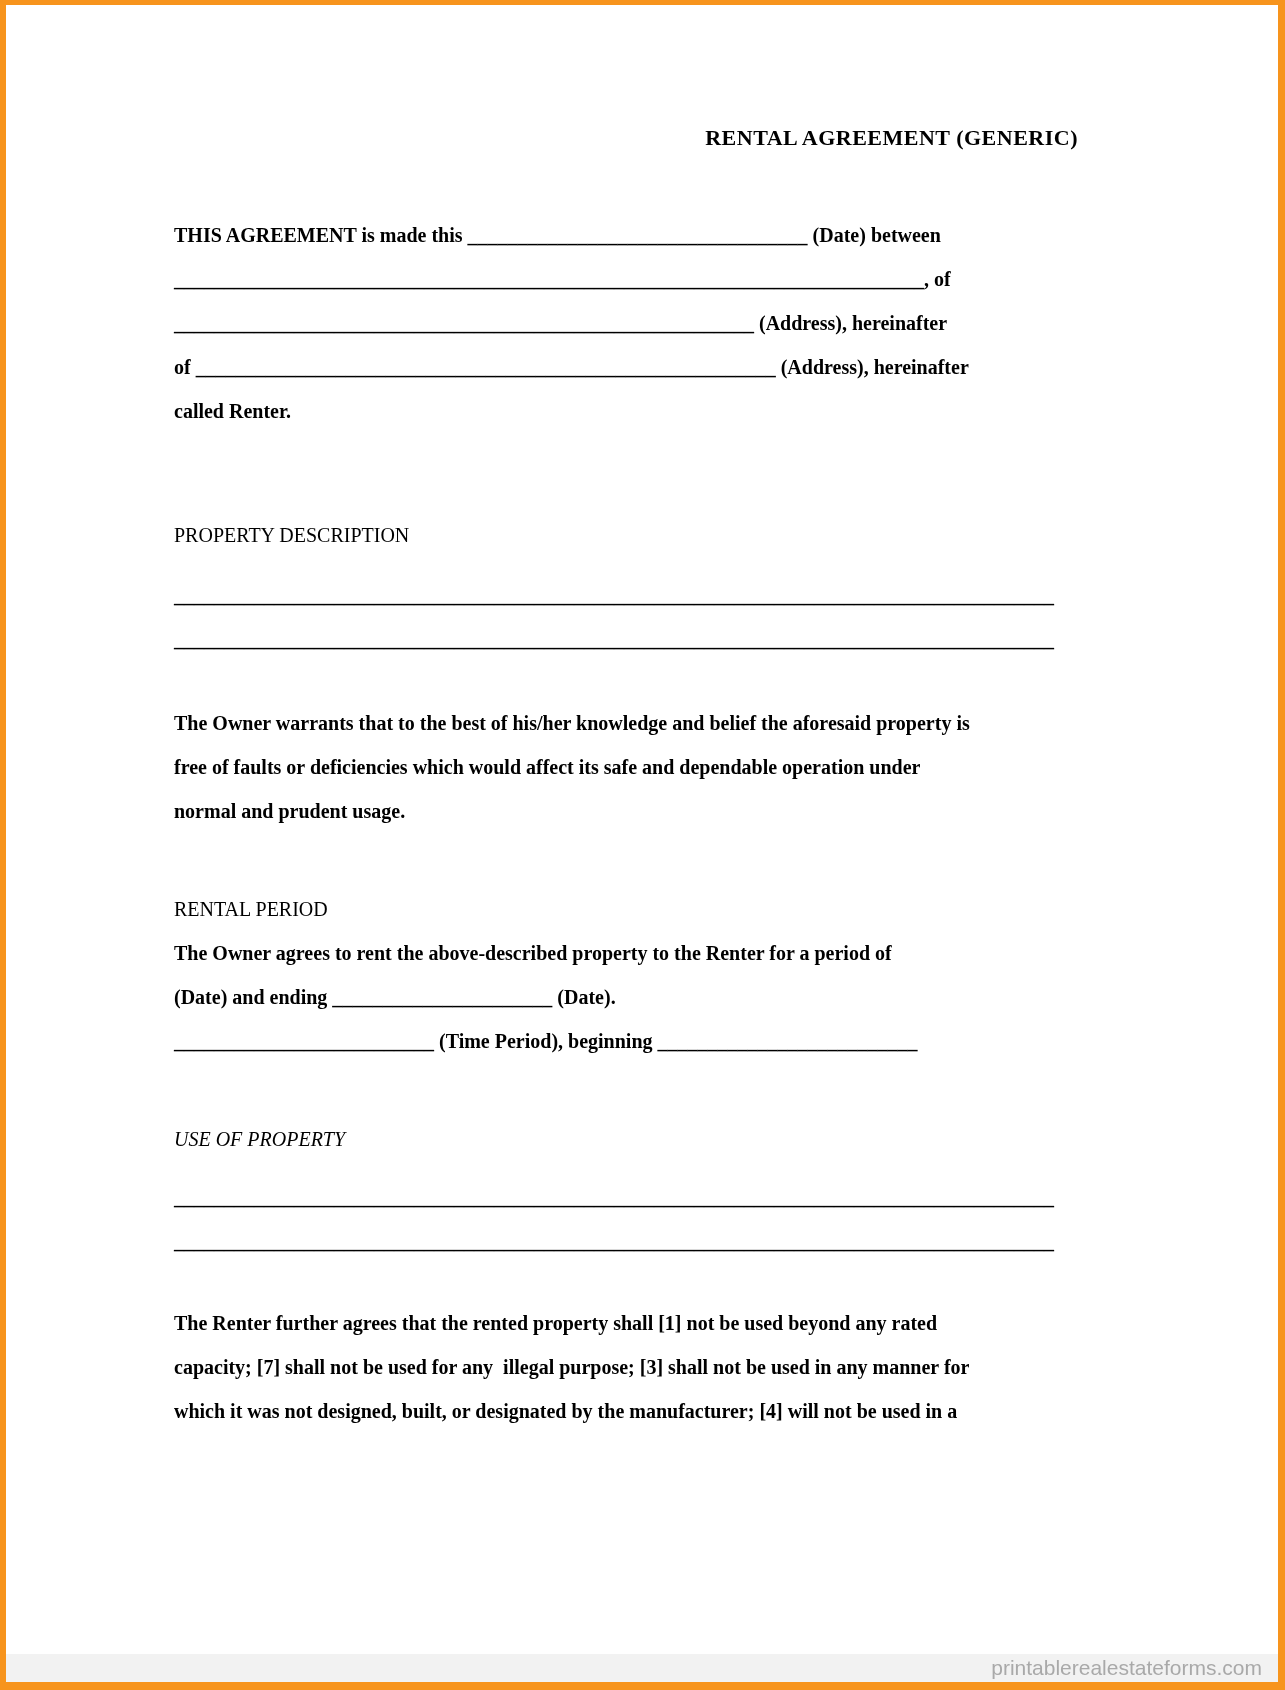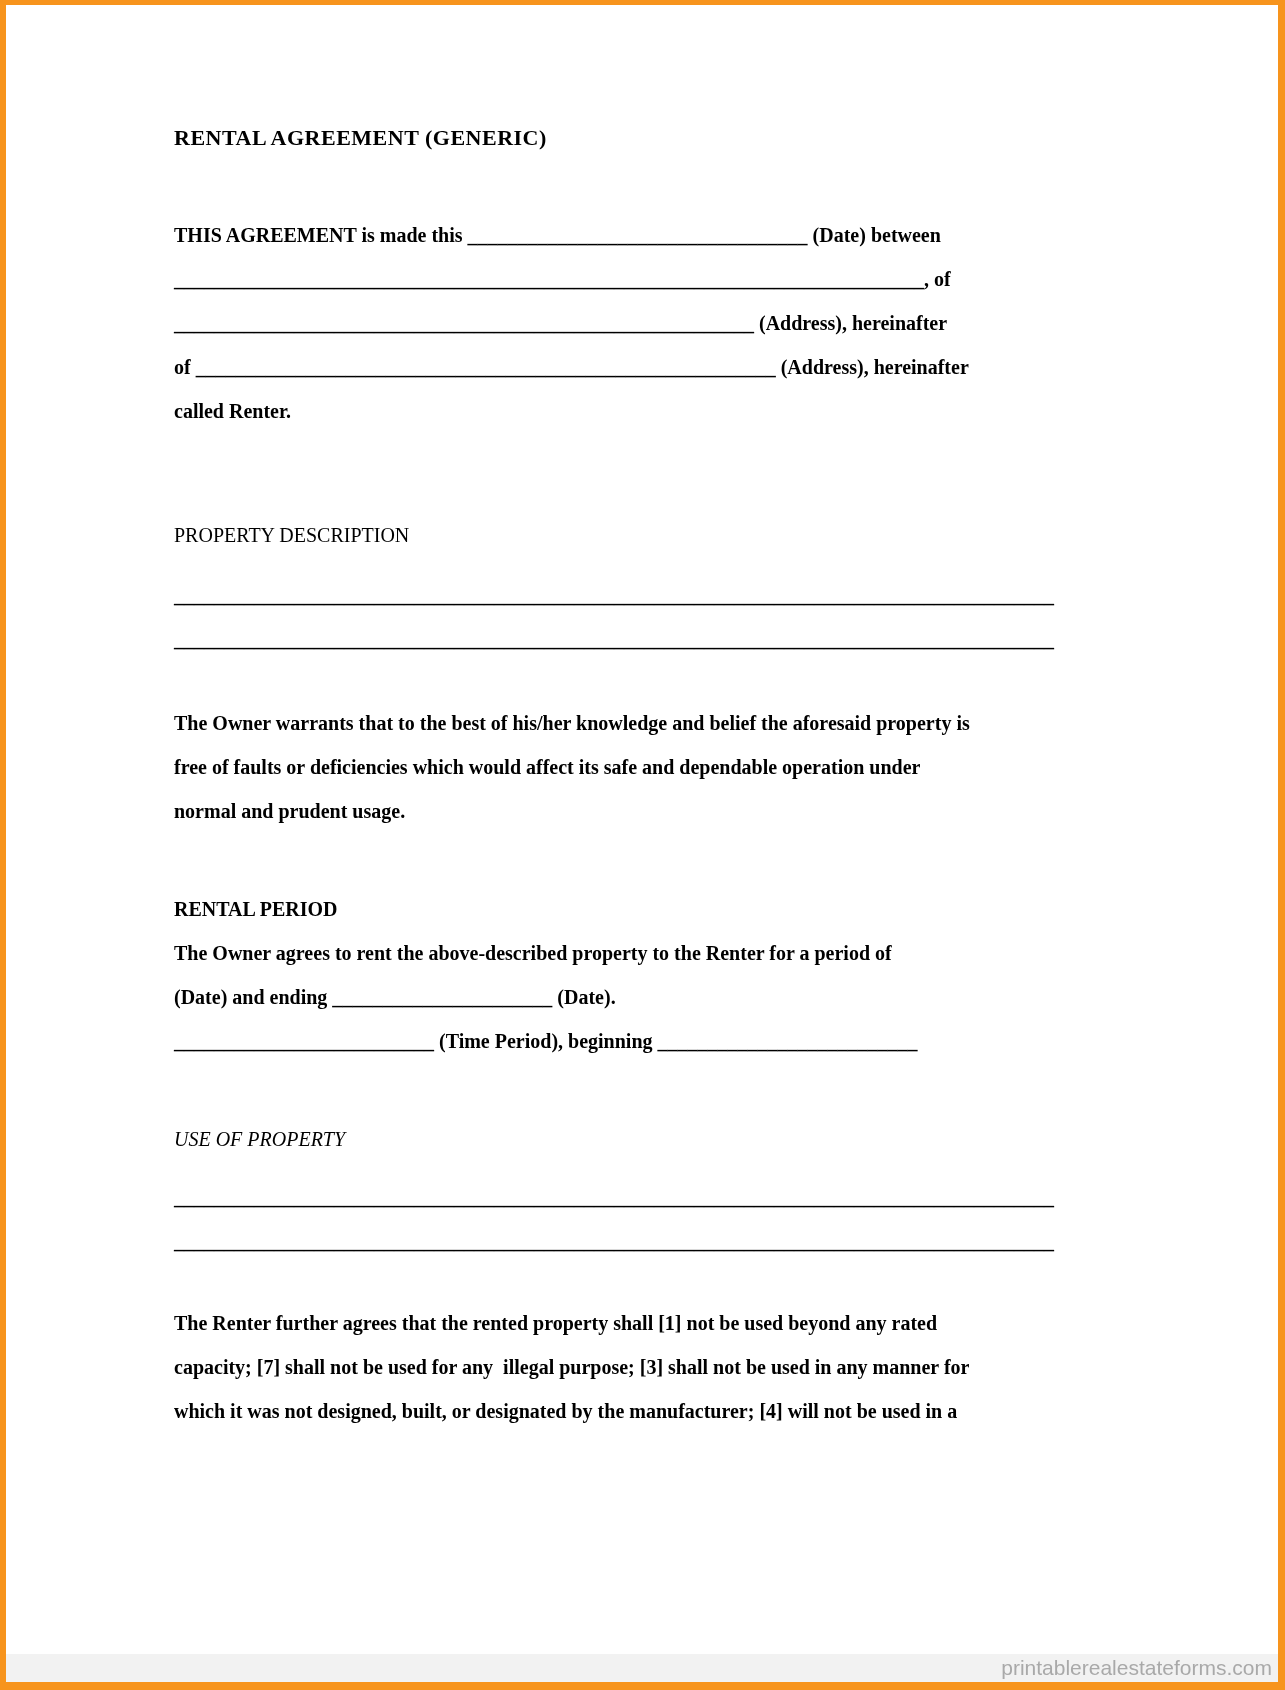--- a/index.html
+++ b/index.html
@@ -20,44 +20,44 @@
     padding: 118px 200px 0 168px;
     font-family: "Liberation Serif", "DejaVu Serif", serif;
     font-size: 20px;
     line-height: 44px;
     color: #000000;
   }
   .doc-title {
     margin: 0 0 60px 0;
     font-size: 22px;
     font-weight: bold;
-    text-align: left;
+    text-align: right;
     line-height: 30px;
     letter-spacing: 0.5px;
   }
   .line { white-space: pre-wrap; font-weight: bold; }
   .heading { line-height: 44px; }
   .h-pd { margin-top: 80px; }
   .blanks-pd { margin-top: 16px; }
   .para-warranty { margin-top: 40px; }
-  .h-rp { margin-top: 54px; font-weight: bold; }
+  .h-rp { margin-top: 54px; }
   .h-up { margin-top: 54px; font-style: italic; }
   .blanks-up { margin-top: 14px; }
   .para-terms { margin-top: 38px; }
   .footer-bar {
     position: absolute;
     left: 0; right: 0; bottom: 0;
     height: 28px;
     background: var(--footer-bg, #F2F2F2);
     text-align: right;
     font-family: "Liberation Sans", "DejaVu Sans", sans-serif;
     font-size: 21px;
     line-height: 28px;
     color: var(--footer-text, #A9A9A9);
-    padding-right: 6px;
+    padding-right: 16px;
     box-sizing: border-box;
   }
 </style>
 </head>
 <body>
 
 <div class="frame">
   <div class="doc">
 
     <h1 class="doc-title">RENTAL AGREEMENT (GENERIC)</h1>

